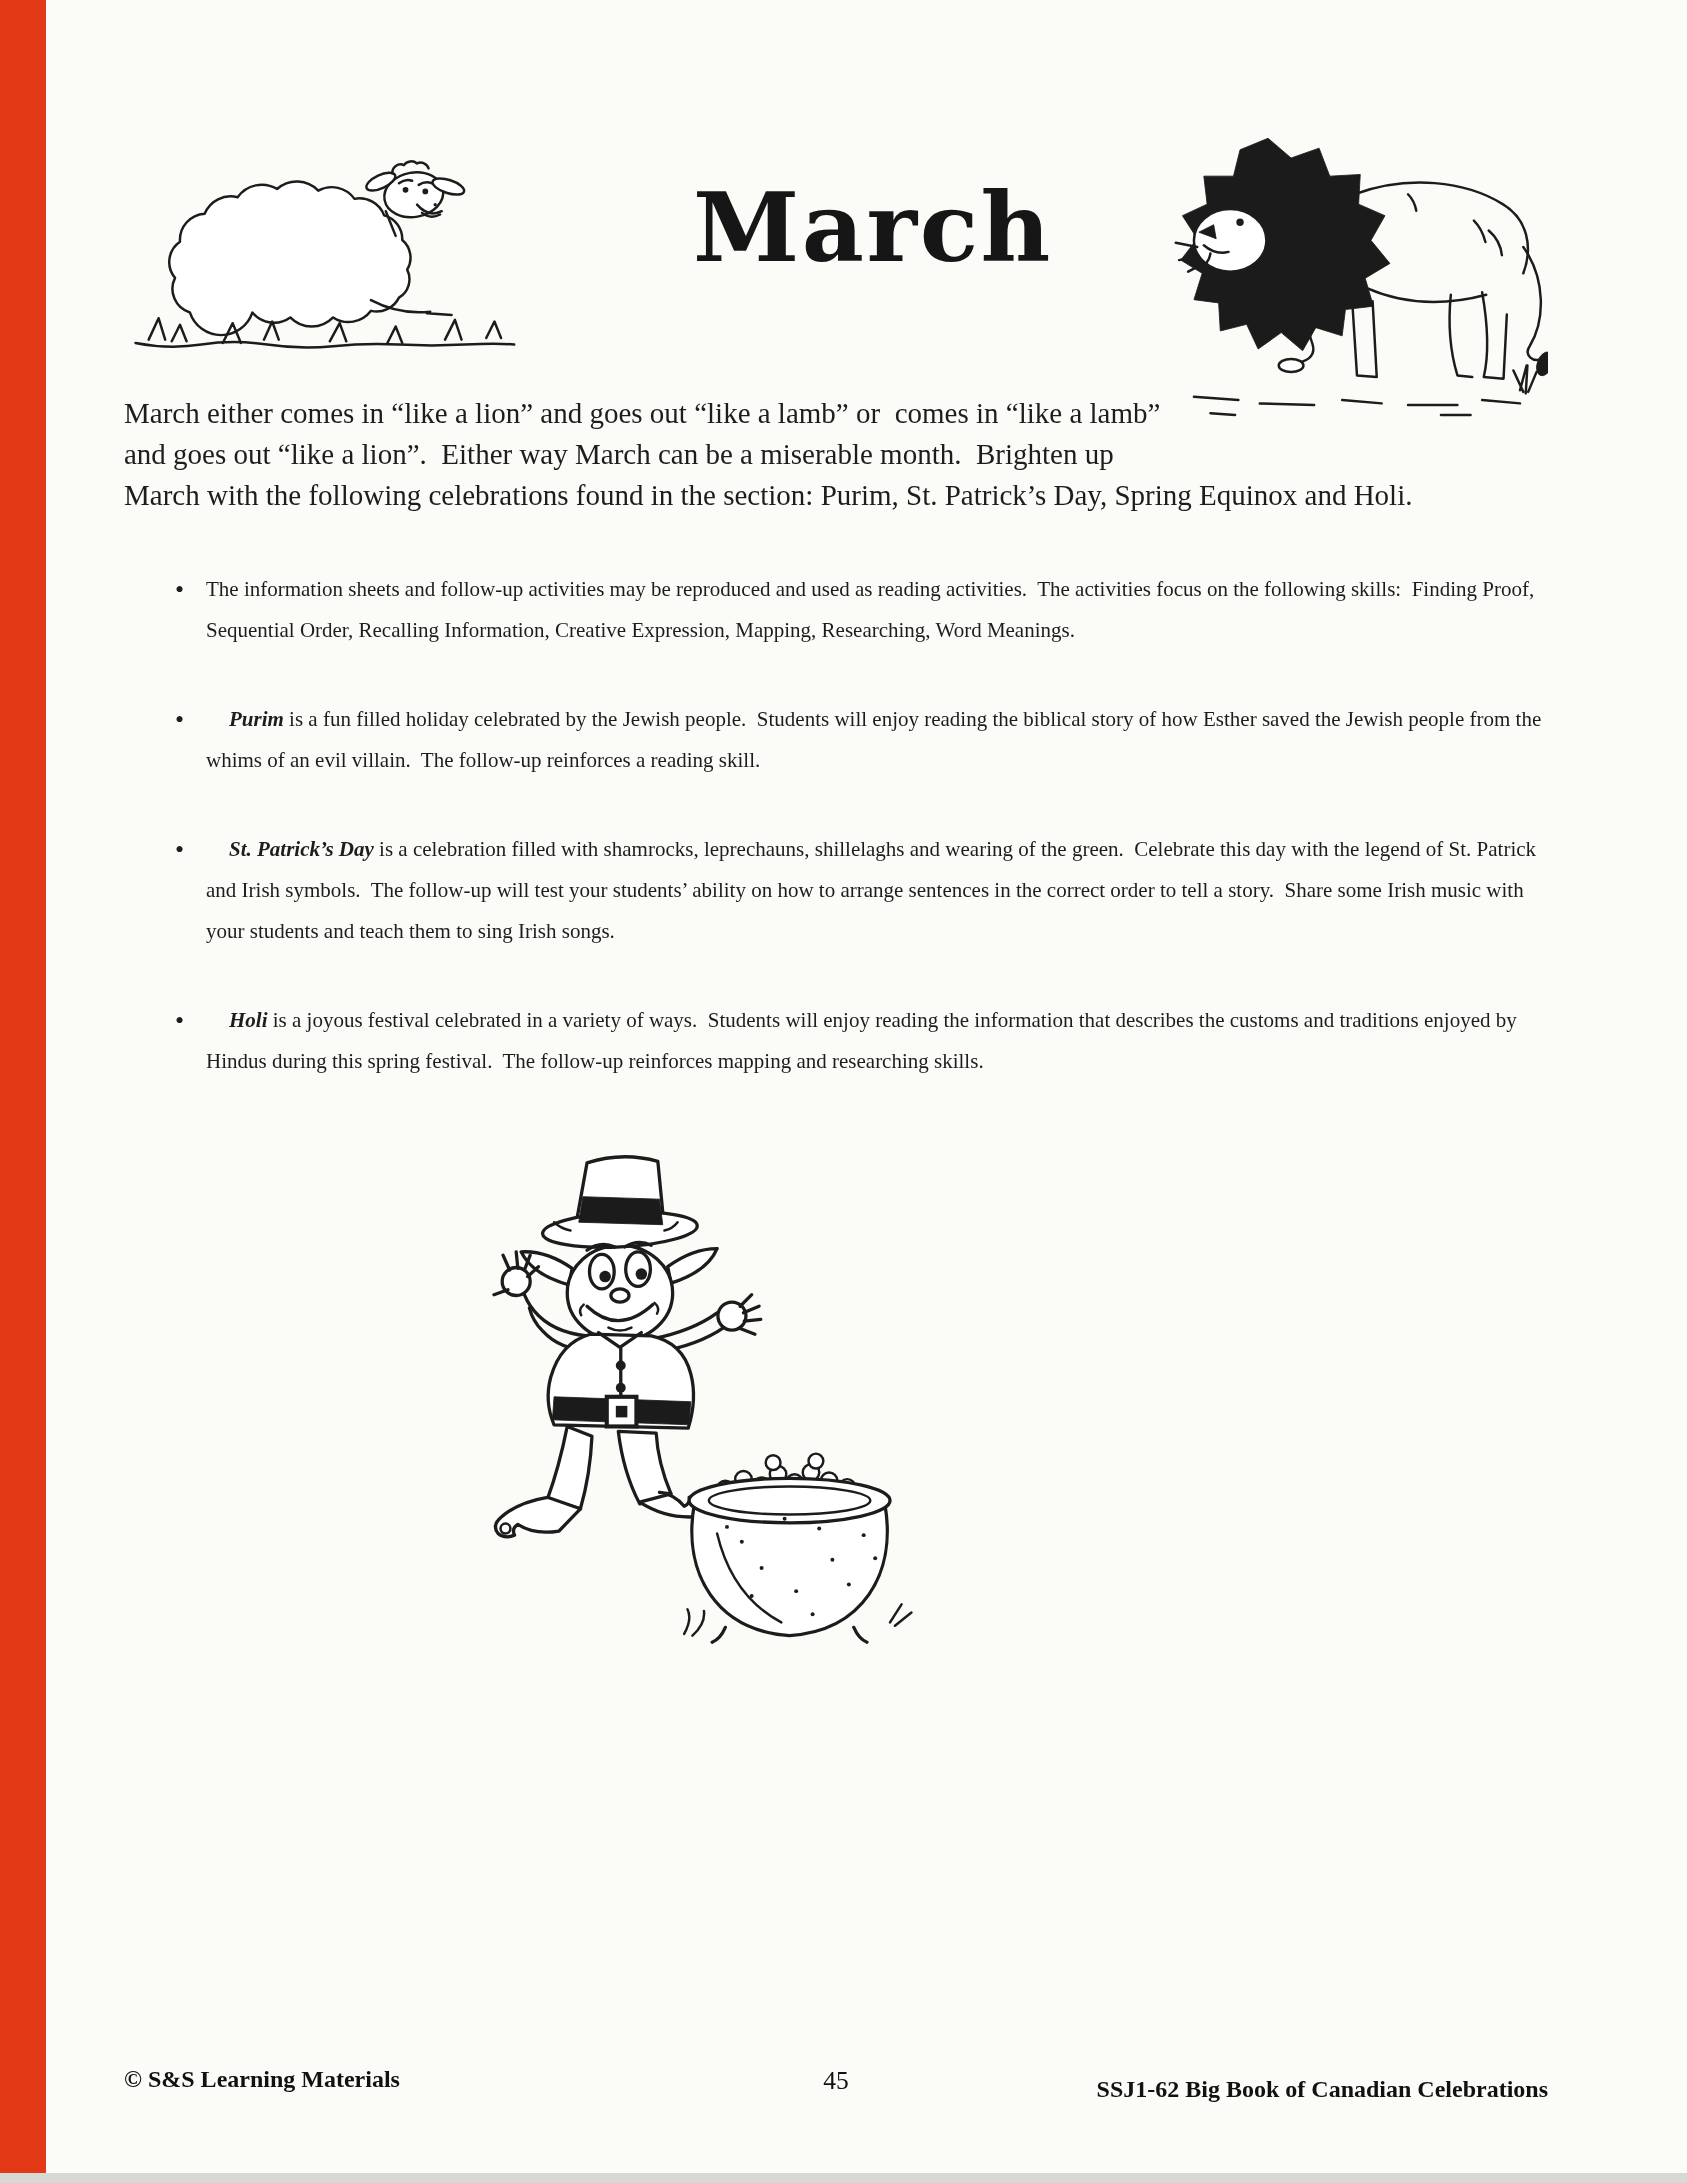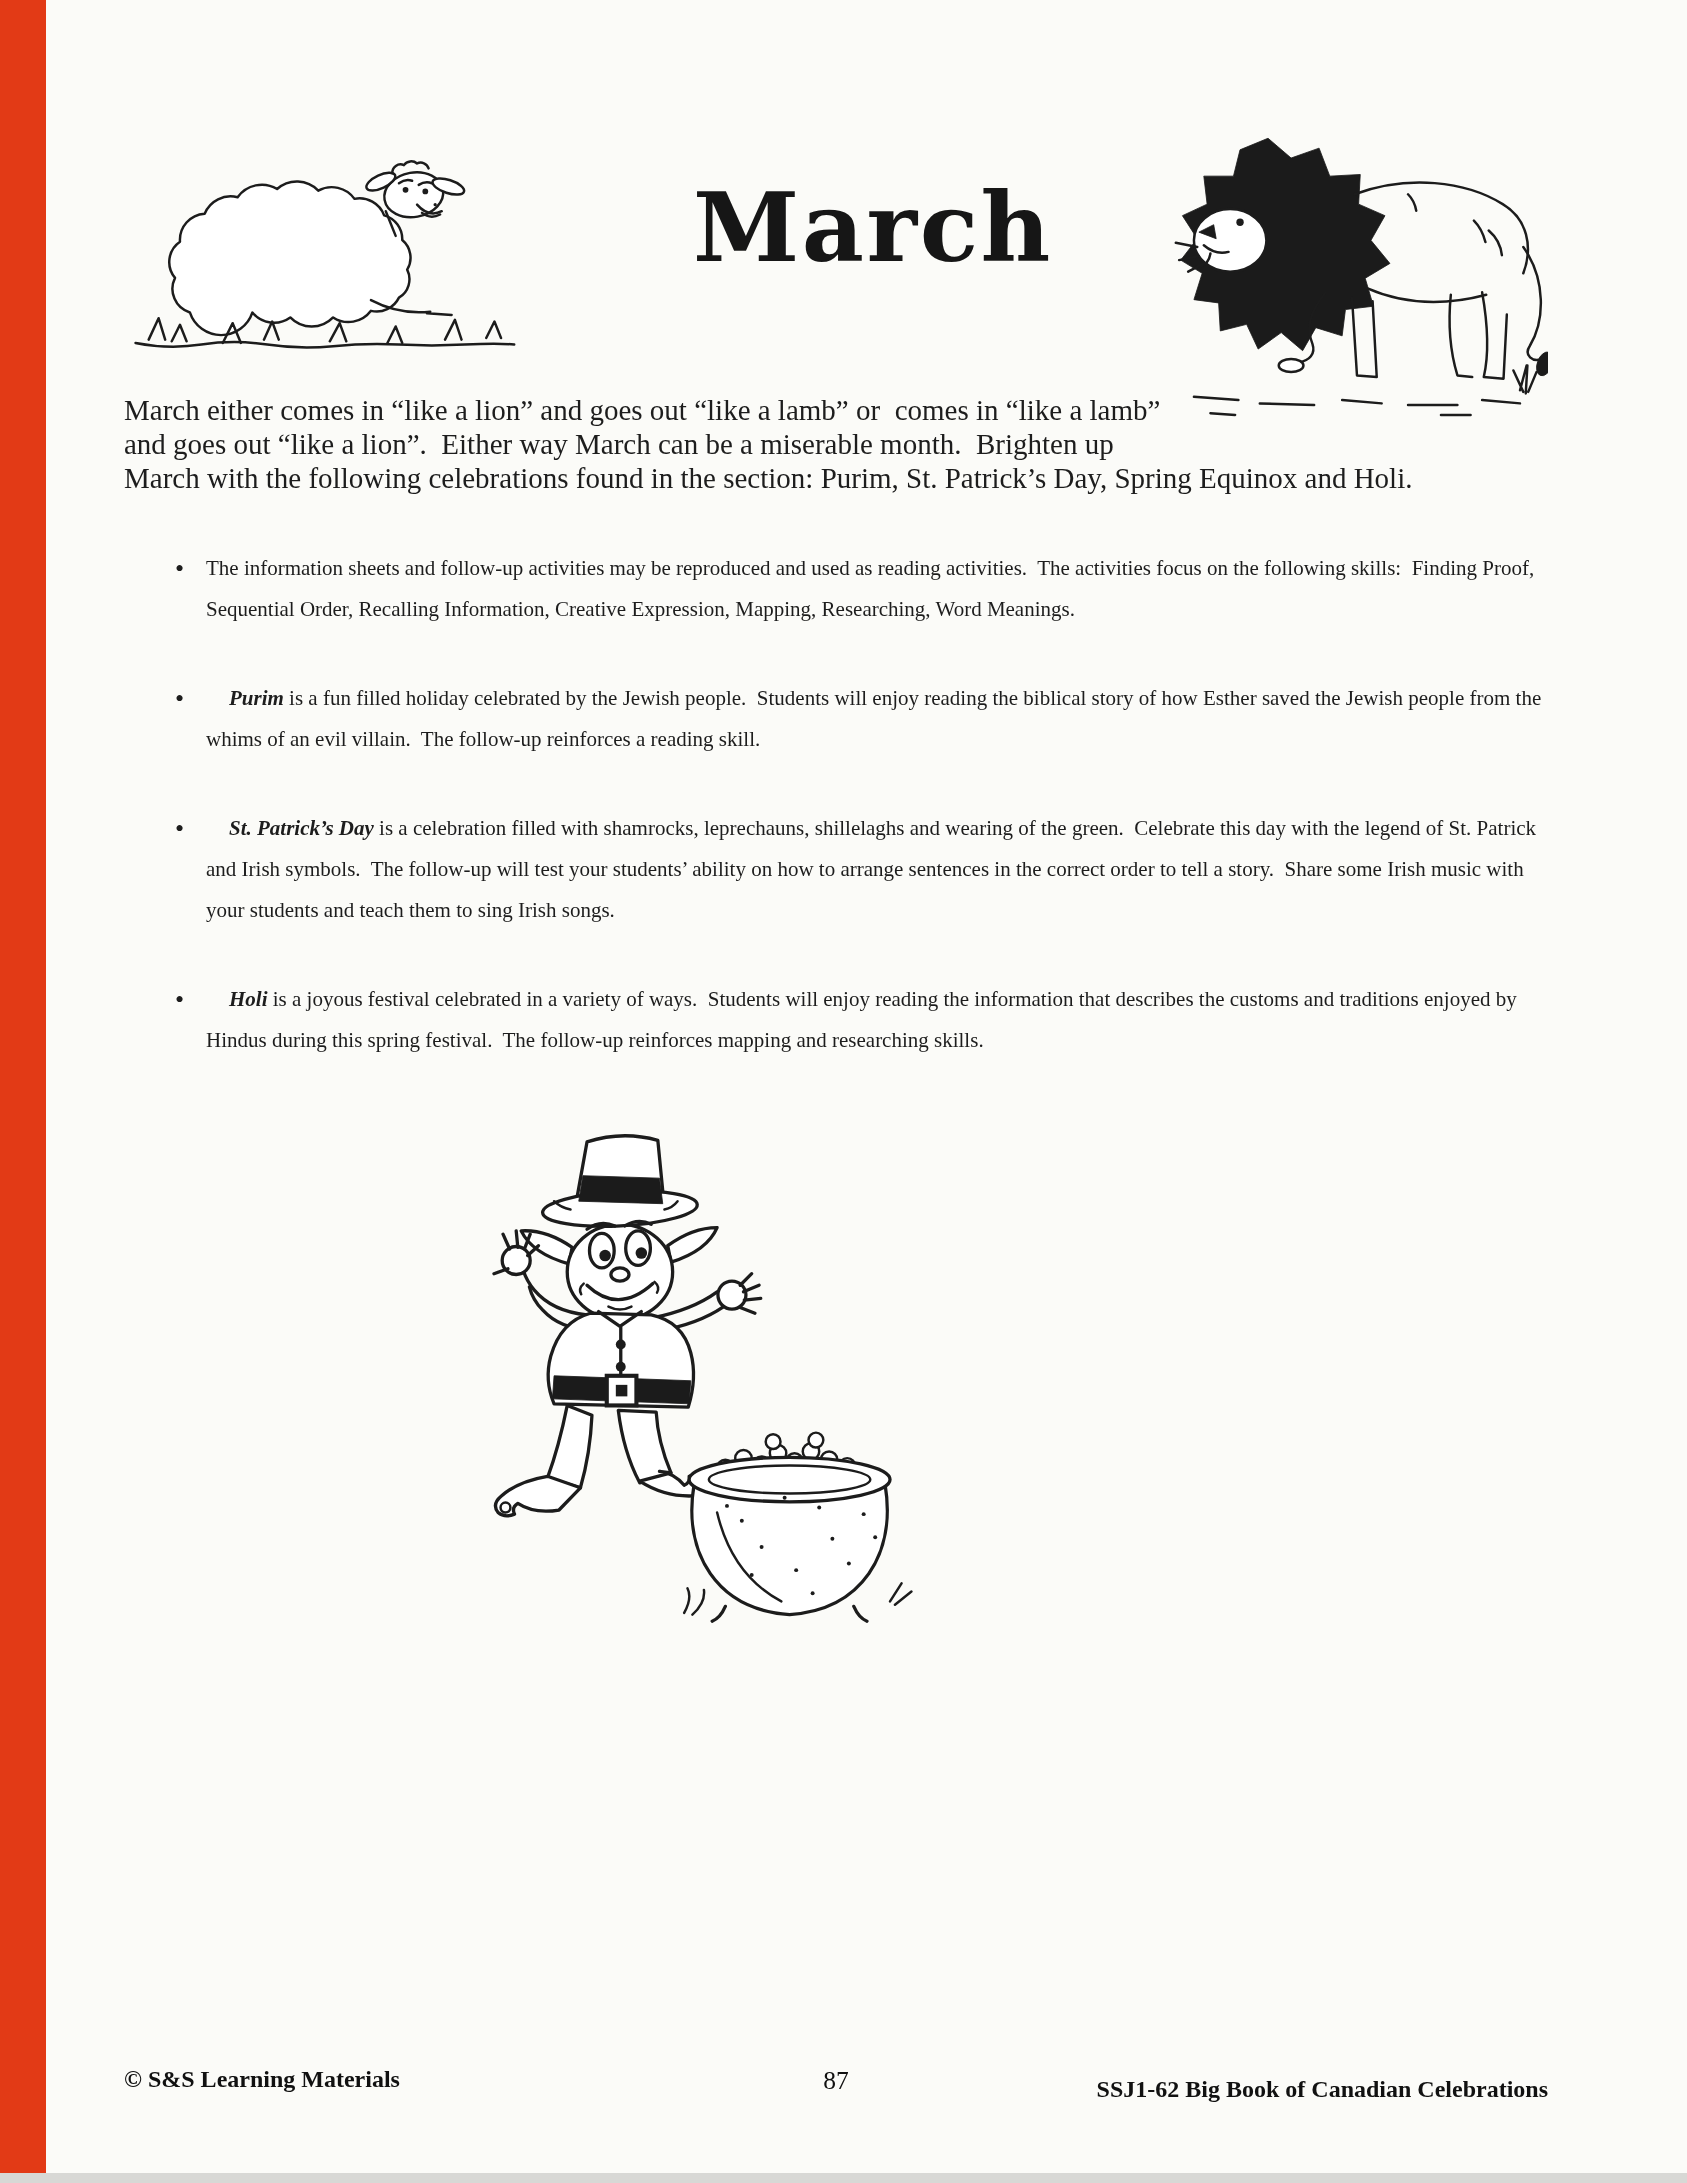--- a/index.html
+++ b/index.html
@@ -12,21 +12,21 @@
   .scan-edge{position:absolute;left:0;bottom:0;width:100%;height:10px;background:#d8d8d5;}
   .content{position:absolute;left:124px;top:115px;width:1424px;}
   .lion-float{float:right;width:387px;height:338px;}
   .header-row{display:flex;align-items:center;height:255px;justify-content:space-between;}
   .lamb-box{width:461px;height:247px;flex:0 0 auto;}
   .page-title{
     flex:1;text-align:center;margin-top:-30px;
     font-family:"DejaVu Serif", serif;font-weight:bold;
     font-size:96px;letter-spacing:2.5px;color:#161616;
   }
-  .intro{font-size:29px;line-height:34px;margin:23px 0 0 0;white-space:pre-wrap;}
+  .intro{font-size:29px;line-height:41px;margin:23px 0 0 0;white-space:pre-wrap;}
   ul.bullets{list-style:none;margin:53px 0 0 0;padding:0 0 0 41px;}
   ul.bullets li{
     position:relative;padding-left:41px;margin-bottom:48px;
     font-size:21px;line-height:41px;white-space:pre-wrap;
   }
   ul.bullets li::before{content:"\2022";position:absolute;left:10px;top:0;font-size:26px;}
   .lead{font-weight:bold;font-style:italic;margin-left:23px;}
   .lep-box{margin:21.4px 0 0 247px;width:544px;height:527px;}
   .footer{
     position:absolute;left:124px;top:2066px;width:1424px;
@@ -202,18 +202,18 @@
         </g>
         <path class="ln" d="M 380 612 q 10 -18 4 -30 M 390 614 q 16 -14 14 -30 M 630 598 l 14 -22 M 636 602 l 20 -16"></path>
       </g>
     </svg>
   </div>
 
 </div>
 
 <div class="footer">
   <span class="f-left">© S&amp;S Learning Materials</span>
-  <span class="f-center">87</span>
+  <span class="f-center">45</span>
   <span class="f-right">SSJ1-62 Big Book of Canadian Celebrations</span>
 </div>
 
 <div class="scan-edge"></div>
 
 
 </body></html>

